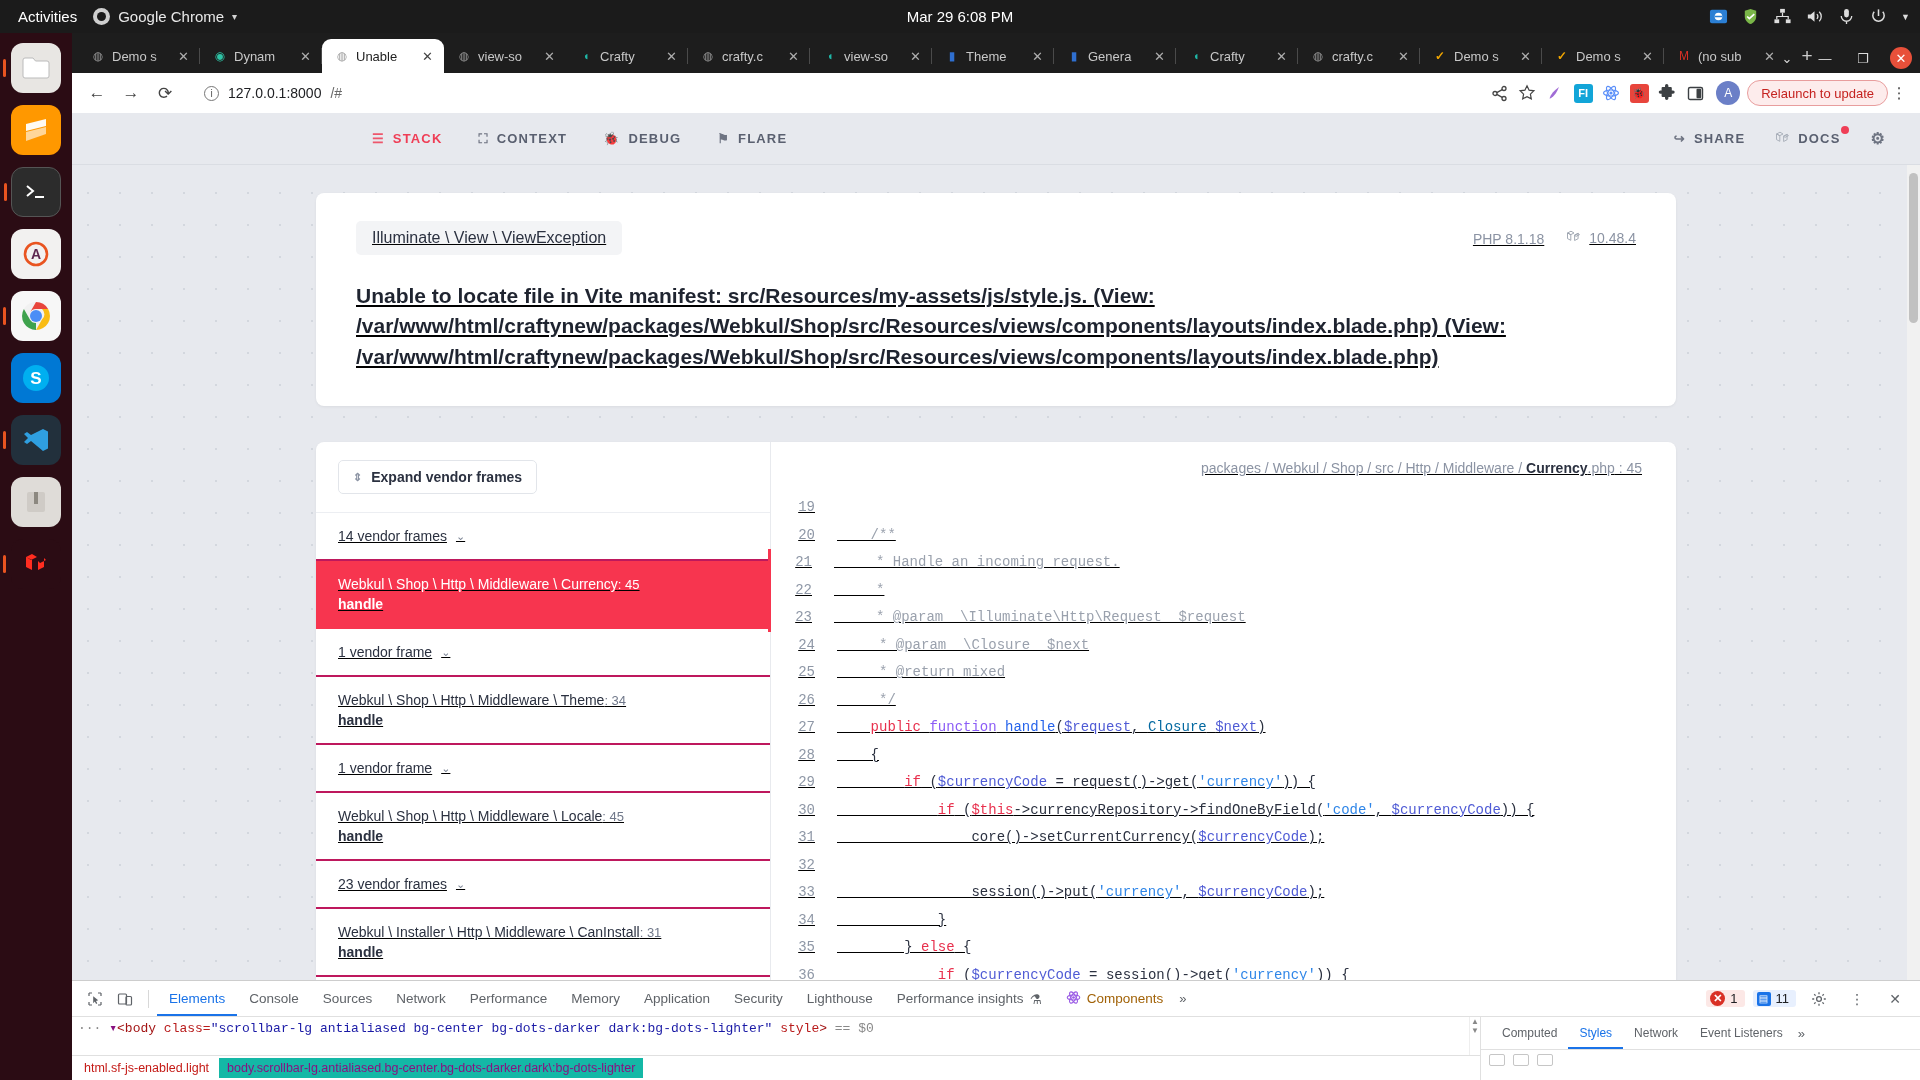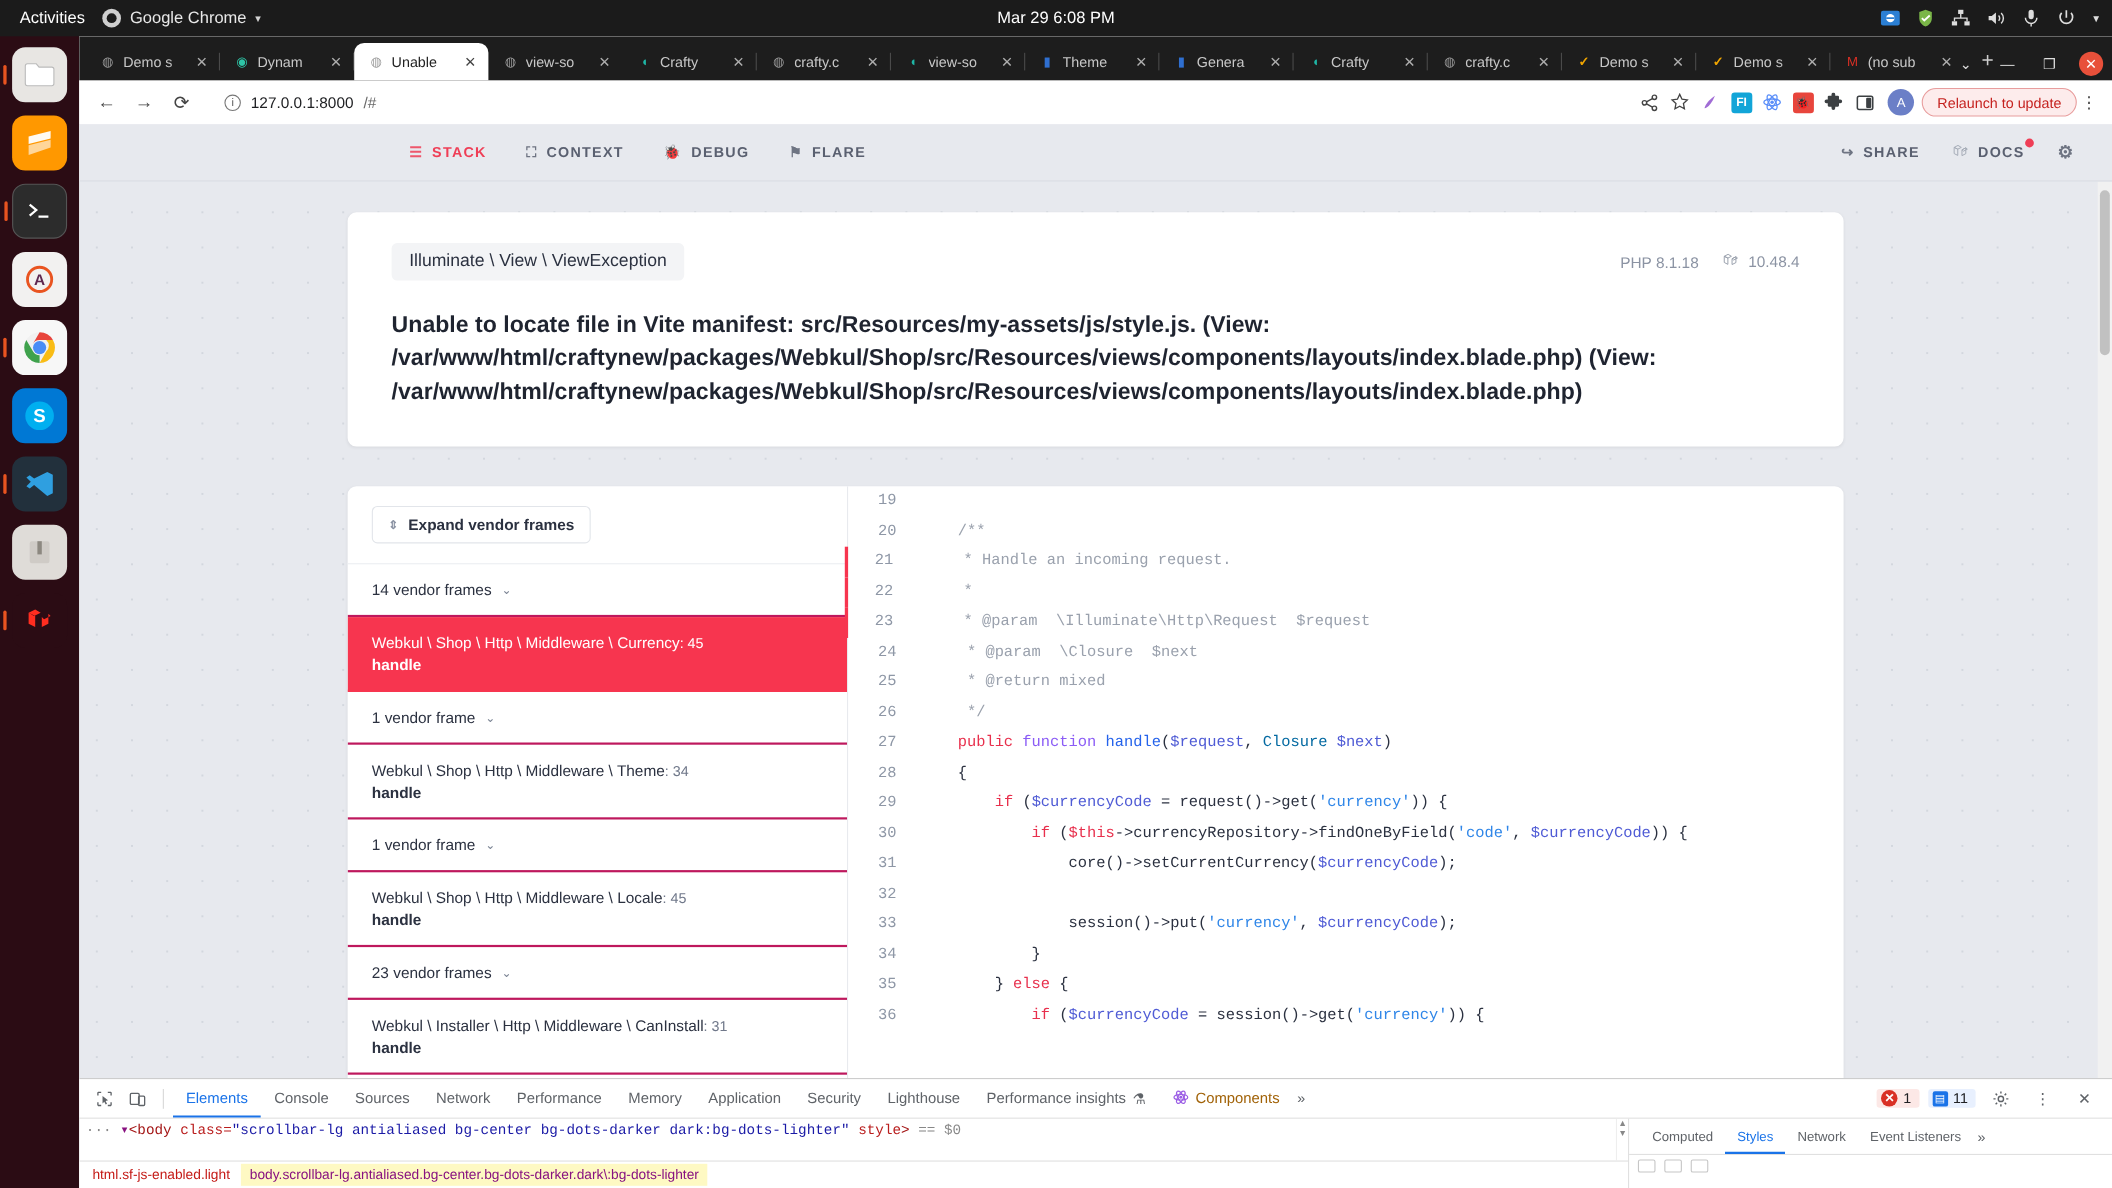--- a/index.html
+++ b/index.html
@@ -171,21 +171,21 @@
     letter-spacing: .09em; font-weight: bold; color: #5a6070; position: relative;
   }
   .ignbtn.act { color: #ef3e56; }
   .ignbtn .gi { font-size: 13px; opacity: .85; }
   .dotbadge {
     position: absolute; right: -9px; top: -4px; width: 8px; height: 8px;
     border-radius: 50%; background: #ef3e56;
   }
 
   #page-scroll { position: absolute; inset: 52px 0 0 0; overflow: hidden; }
-  .card-wrap { width: 1360px; margin: 0 auto; }
+  .card-wrap { width: 1360px; margin: 0 auto; text-decoration: underline; }
 
   #exc-card {
     background: #fff; border-radius: 8px; margin-top: 28px;
     padding: 28px 40px 34px 40px; box-shadow: 0 1px 3px rgba(0,0,0,.06);
   }
   #exc-top { display: flex; align-items: center; }
   #exc-class {
     background: #f3f4f6; color: #2b3140; font-size: 16px;
     padding: 8px 16px; border-radius: 5px;
   }
@@ -304,21 +304,21 @@
   .dom-val { color: #1a1aa6; }
   .dom-gray { color: #888; }
   .dom-punct { color: #881280; }
   #dt-breadcrumb {
     position: absolute; left: 0; right: 0; bottom: 0; height: 25px;
     background: #fff; border-top: 1px solid #e0e0e0;
     display: flex; align-items: center; gap: 2px; padding-left: 4px;
     font-size: 12.5px;
   }
   .crumb { padding: 3px 8px; color: #881280; white-space: nowrap; }
-  .crumb.on { background: #fef9c3; }
+  .crumb.on { background: #14b8a6; }
   #dt-elem-scroll {
     position: absolute; right: 0; top: 0; width: 11px; bottom: 25px;
     background: #fff; border-left: 1px solid #eee;
   }
   .mini-arrow { font-size: 8px; color: #888; text-align: center; line-height: 8px; padding-top: 1px; }
   #dt-styles { width: 440px; flex: 0 0 440px; border-left: 1px solid #e0e0e0; }
   #dt-styles-tabs {
     height: 33px; display: flex; align-items: center; padding-left: 10px;
     border-bottom: 1px solid #e0e0e0;
   }
@@ -669,20 +669,23 @@
               <span>23 vendor frames</span>
               <span class="chev">⌄</span>
             </div>
             <div class="frame">
               <div><span class="fcls">Webkul \ Installer \ Http \ Middleware \ CanInstall</span><span class="fnum">: 31</span></div>
               <div class="fmeth">handle</div>
             </div>
           </div>
 
           <div id="frames-right">
+            <div id="code-head">
+              <span>packages / Webkul / Shop / src / Http / Middleware / </span><span class="cfile">Currency</span><span>.php</span><span class="cline"> : 45</span>
+            </div>
             <div id="code-body">
                 <div class="cl">
                   <span class="ln">19</span>
                   <span class="src"><span></span></span>
                 </div>
                 <div class="cl">
                   <span class="ln">20</span>
                   <span class="src"><span class="t-com">    /**</span></span>
                 </div>
                 <div class="cl hl">

